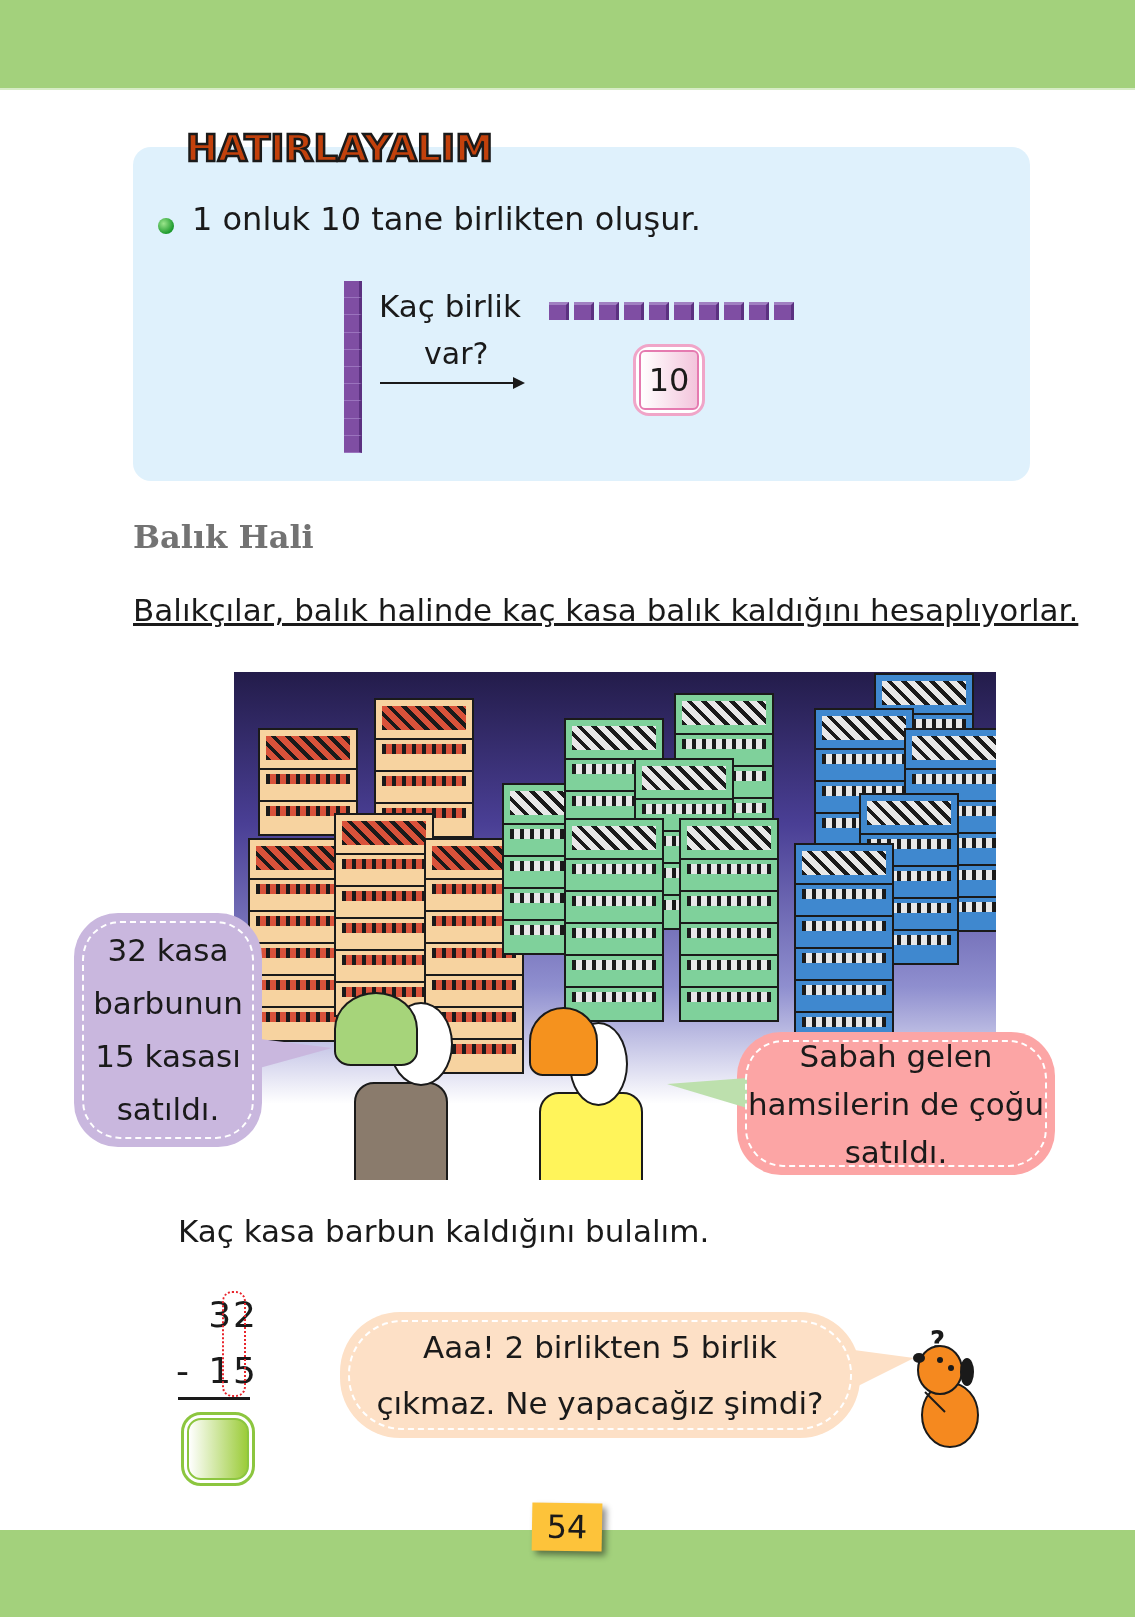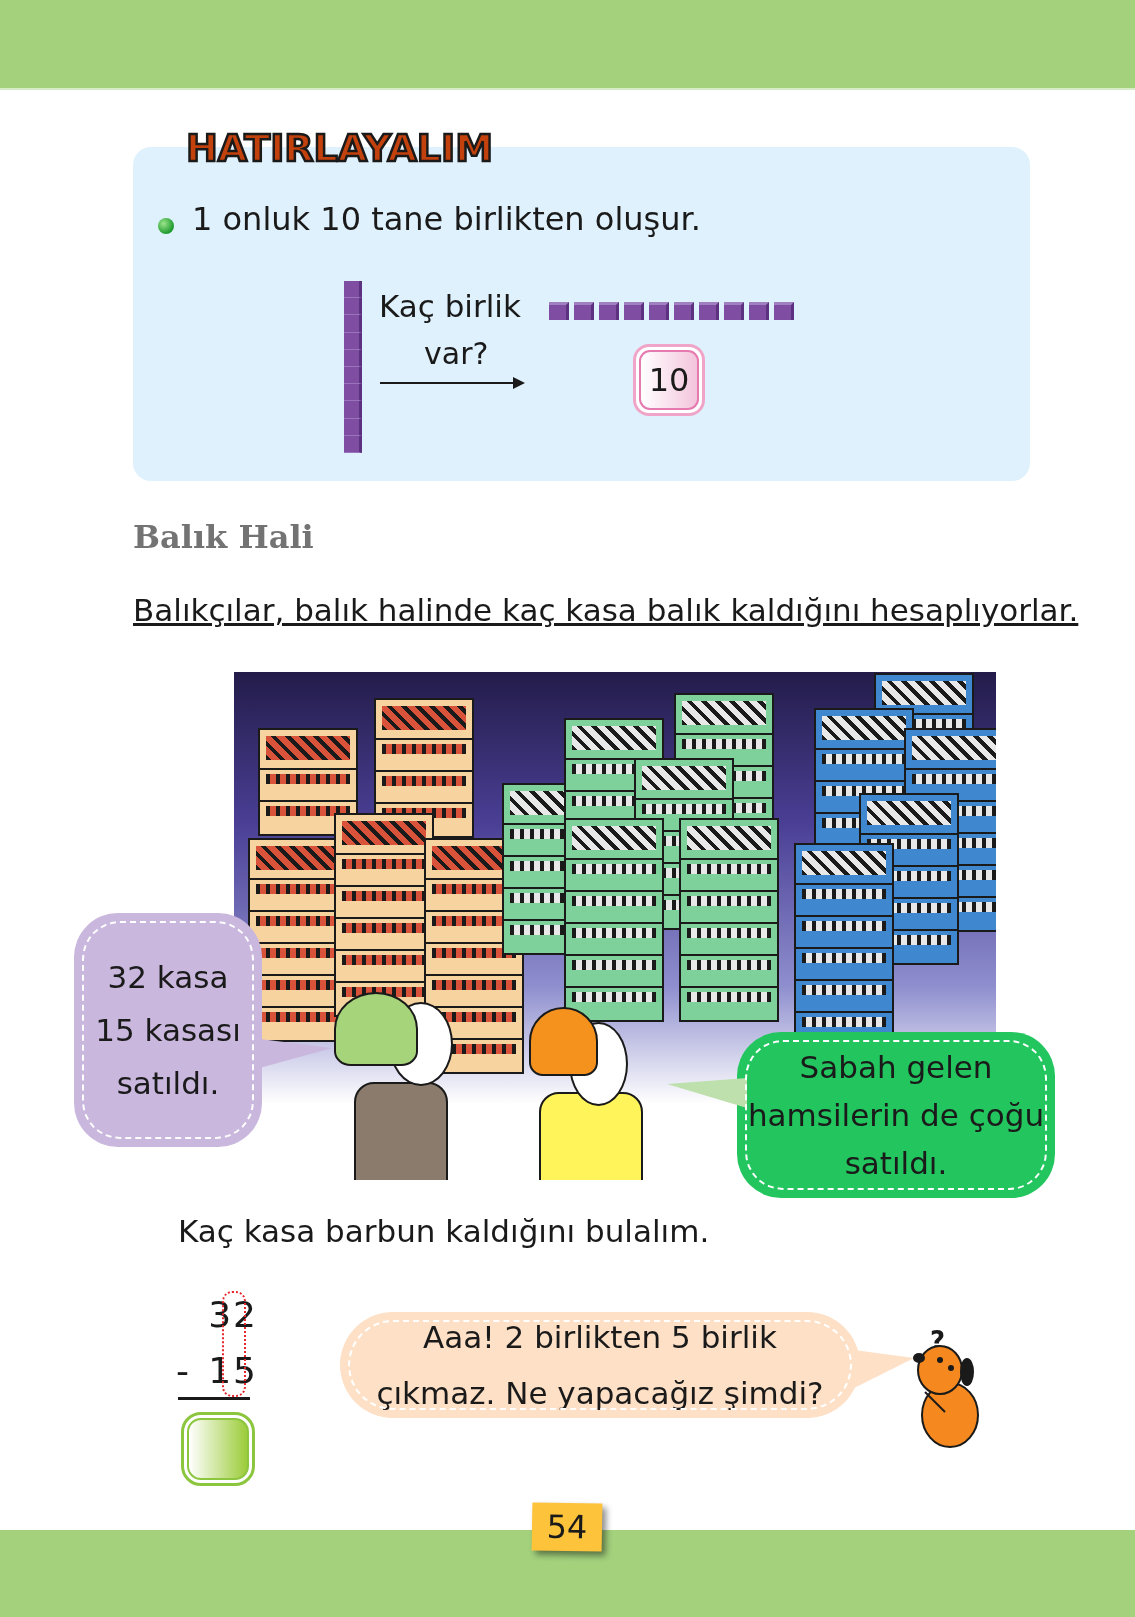--- a/index.html
+++ b/index.html
@@ -15,21 +15,21 @@
 
   .rod { position:absolute; left:344px; top:281px; width:18px; height:172px; display:flex; flex-direction:column; }
   .rod .seg { flex:1; background:#7f4ea3; border-bottom:1px solid #9a73bd; border-right:3px solid #5b3180; }
   .q-text-1 { position:absolute; left:379px; top:288px; font-size:31px; }
   .q-text-2 { position:absolute; left:424px; top:336px; font-size:30px; }
   .arrow { position:absolute; left:380px; top:382px; width:143px; height:2px; background:#1a1a1a; }
   .arrow::after { content:""; position:absolute; right:-2px; top:-5px; border-left:12px solid #1a1a1a; border-top:6px solid transparent; border-bottom:6px solid transparent; }
   .cubes { position:absolute; left:549px; top:302px; display:flex; gap:5px; }
   .cube { width:20px; height:18px; background:#7f4ea3; border-top:3px solid #a180c2; border-right:3px solid #5b3180; box-sizing:border-box; }
   .answer-box { position:absolute; left:633px; top:344px; width:72px; height:72px; border-radius:16px; border:3px solid #f0a5c8; background:#fff; box-sizing:border-box; padding:3px; }
-  .answer-inner { width:100%; height:100%; border-radius:11px; border:2px solid #e57ab0; background:linear-gradient(90deg,#ffffff,#f3c4dc); box-sizing:border-box; display:flex; align-items:center; justify-content:center; font-size:32px; }
+  .answer-inner { width:100%; height:100%; border-radius:6px; border:2px solid #e57ab0; background:linear-gradient(90deg,#ffffff,#f3c4dc); box-sizing:border-box; display:flex; align-items:center; justify-content:center; font-size:32px; }
 
   .section-title { position:absolute; left:133px; top:518px; font-family:"DejaVu Serif", serif; font-weight:bold; font-size:32px; color:#737373; }
   .intro { position:absolute; left:133px; top:592px; font-size:31px; white-space:nowrap;text-decoration:underline; }
 
   .scene { position:absolute; left:234px; top:672px; width:762px; height:508px; overflow:hidden; background:linear-gradient(180deg,#231c4a 0%, #4a3f95 30%, #8f8fcf 62%, #ffffff 85%); }
   .stack { position:absolute; display:flex; flex-direction:column; }
   .crate { width:100px; height:36px; box-sizing:border-box; border:2px solid #1a1a1a; margin-top:-4px; position:relative; }
   .crate::before { content:""; position:absolute; left:6px; right:6px; top:4px; height:10px; background:repeating-linear-gradient(90deg,#1a1a1a 0 4px, var(--fish) 4px 10px); }
   .crate.red { background:#f7d3a0; --fish:#d9523a; }
   .crate.green { background:#7fd19b; --fish:#e8e8e8; }
@@ -40,24 +40,24 @@
   .person { position:absolute; }
   .hat { position:absolute; border:2px solid #1a1a1a; border-radius:50% 50% 20% 20%; }
   .head { position:absolute; background:#fff; border:2px solid #1a1a1a; border-radius:50%; }
   .body { position:absolute; border:2px solid #1a1a1a; border-radius:20px 20px 0 0; }
 
   .bubble { position:absolute; display:flex; flex-direction:column; align-items:center; justify-content:center; text-align:right; font-size:31px; line-height:53px; }
   .bubble .dash { position:absolute; inset:8px; border:2px dashed #ffffff; pointer-events:none; }
   .bubble-purple { left:74px; top:913px; width:188px; height:234px; background:#c9b7de; border-radius:44px; }
   .bubble-purple .dash { border-radius:38px; }
   .bubble-purple .tail { position:absolute; right:-70px; top:125px; width:0; height:0; border-left:80px solid #c9b7de; border-top:10px solid transparent; border-bottom:22px solid transparent; }
-  .bubble-green { left:737px; top:1032px; width:318px; height:166px; background:#22c55e; border-radius:44px; line-height:48px; }
+  .bubble-green { left:737px; top:1032px; width:318px; height:143px; background:#fca5a5; border-radius:44px; line-height:48px; }
   .bubble-green .dash { border-radius:38px; }
   .bubble-green .tail { position:absolute; left:-70px; top:46px; width:0; height:0; border-right:80px solid #bde0ad; border-top:6px solid transparent; border-bottom:24px solid transparent; }
-  .bubble-orange { left:340px; top:1312px; width:520px; height:106px; background:#fde0c6; border-radius:60px; line-height:56px; }
+  .bubble-orange { left:340px; top:1312px; width:520px; height:126px; background:#fde0c6; border-radius:60px; line-height:56px; }
   .bubble-orange .dash { border-radius:54px; }
   .bubble-orange .tail { position:absolute; right:-54px; top:38px; width:0; height:0; border-left:60px solid #fde0c6; border-top:8px solid transparent; border-bottom:30px solid transparent; }
 
   .find-text { position:absolute; left:133px; top:1213px; font-size:31px; white-space:nowrap;margin-left:45px; }
 
   .sub { position:absolute; left:176px; top:1294px; width:82px; }
   .sub-row { position:relative; height:56px; font-size:36px; text-align:right; letter-spacing:2px; }
   .sub-minus { position:absolute; left:0; top:0; }
   .sub-line { position:absolute; left:178px; top:1397px; width:72px; height:3px; background:#1a1a1a; }
   .highlight { position:absolute; left:222px; top:1291px; width:24px; height:106px; border:2px dotted #e8242c; border-radius:10px; box-sizing:border-box; }
@@ -244,20 +244,21 @@
     <div class="body" style="left:20px; top:90px; width:100px; height:100px; background:#fff45a;"></div>
     <div class="head" style="left:50px; top:20px; width:55px; height:80px;"></div>
     <div class="hat" style="left:10px; top:5px; width:65px; height:65px; background:#f5921e;"></div>
   </div>
 </div>
 
 <div class="bubble bubble-purple">
   <div class="tail"></div>
   <div class="dash"></div>
   <span>32 kasa</span>
+  <span>barbunun</span>
   <span>15 kasası</span>
   <span>satıldı.</span>
 </div>
 <div class="bubble bubble-green">
   <div class="tail"></div>
   <div class="dash"></div>
   <span>Sabah gelen</span>
   <span>hamsilerin de çoğu</span>
   <span>satıldı.</span>
 </div>

